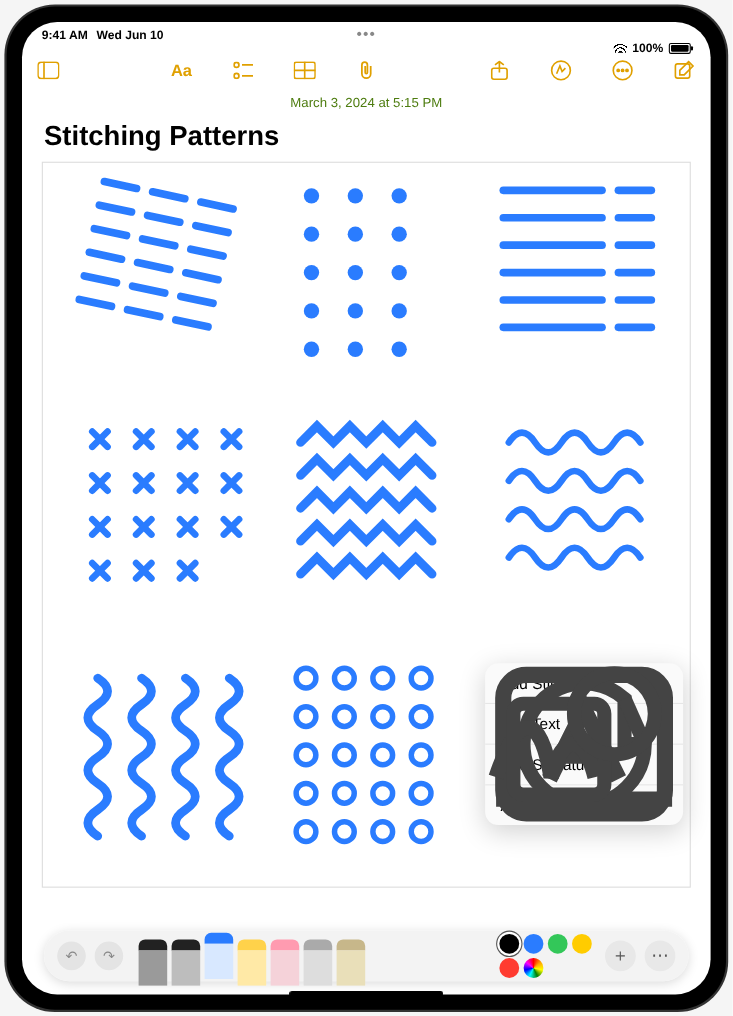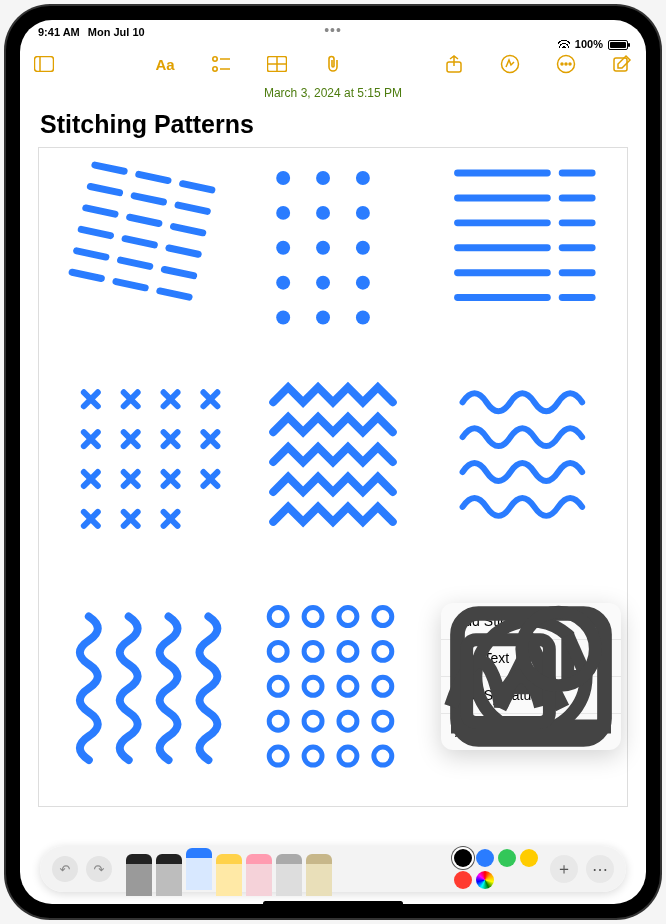--- a/index.html
+++ b/index.html
@@ -34,21 +34,21 @@
     height: 24px;
     display: flex;
     justify-content: space-between;
     align-items: center;
     padding: 0 18px;
     font-size: 11px;
     font-weight: 600;
     color: #000;
   }
   .status-left { display: flex; gap: 8px; }
-  .status-right { display: flex; gap: 5px; align-items: flex-end; margin-top: 24px; }
+  .status-right { display: flex; gap: 5px; align-items: center; margin-top: 24px; }
   .pill {
     position: absolute;
     top: 2px;
     left: 50%;
     transform: translateX(-50%);
     font-size: 14px;
     color: #888;
     letter-spacing: 1px;
   }
   
@@ -174,21 +174,21 @@
 </head>
 <body>
 
 <div class="device">
   <div class="screen">
     <div class="pill">•••</div>
 
     <div class="status-bar">
       <div class="status-left">
         <span>9:41 AM</span>
-        <span>Mon Jul 10</span>
+        <span>Wed Jun 10</span>
       </div>
       <div class="status-right">
         <span class="wifi"></span>
         <span>100%</span>
         <span class="batt">
             <span class="batt-fill"></span>
           </span>
       </div>
     </div>
 

